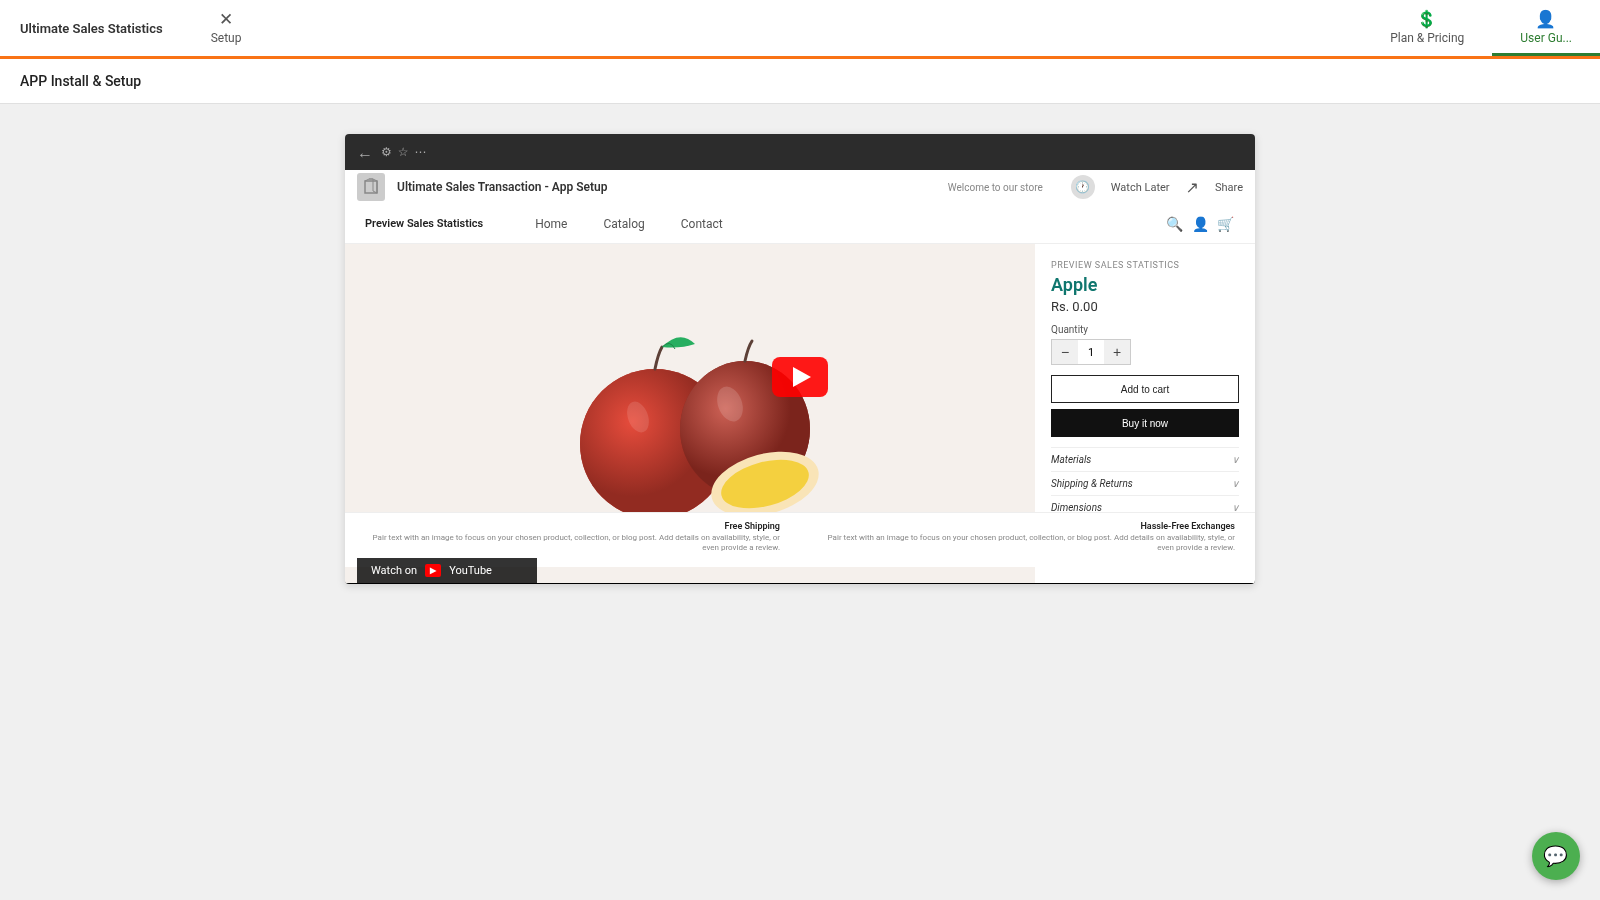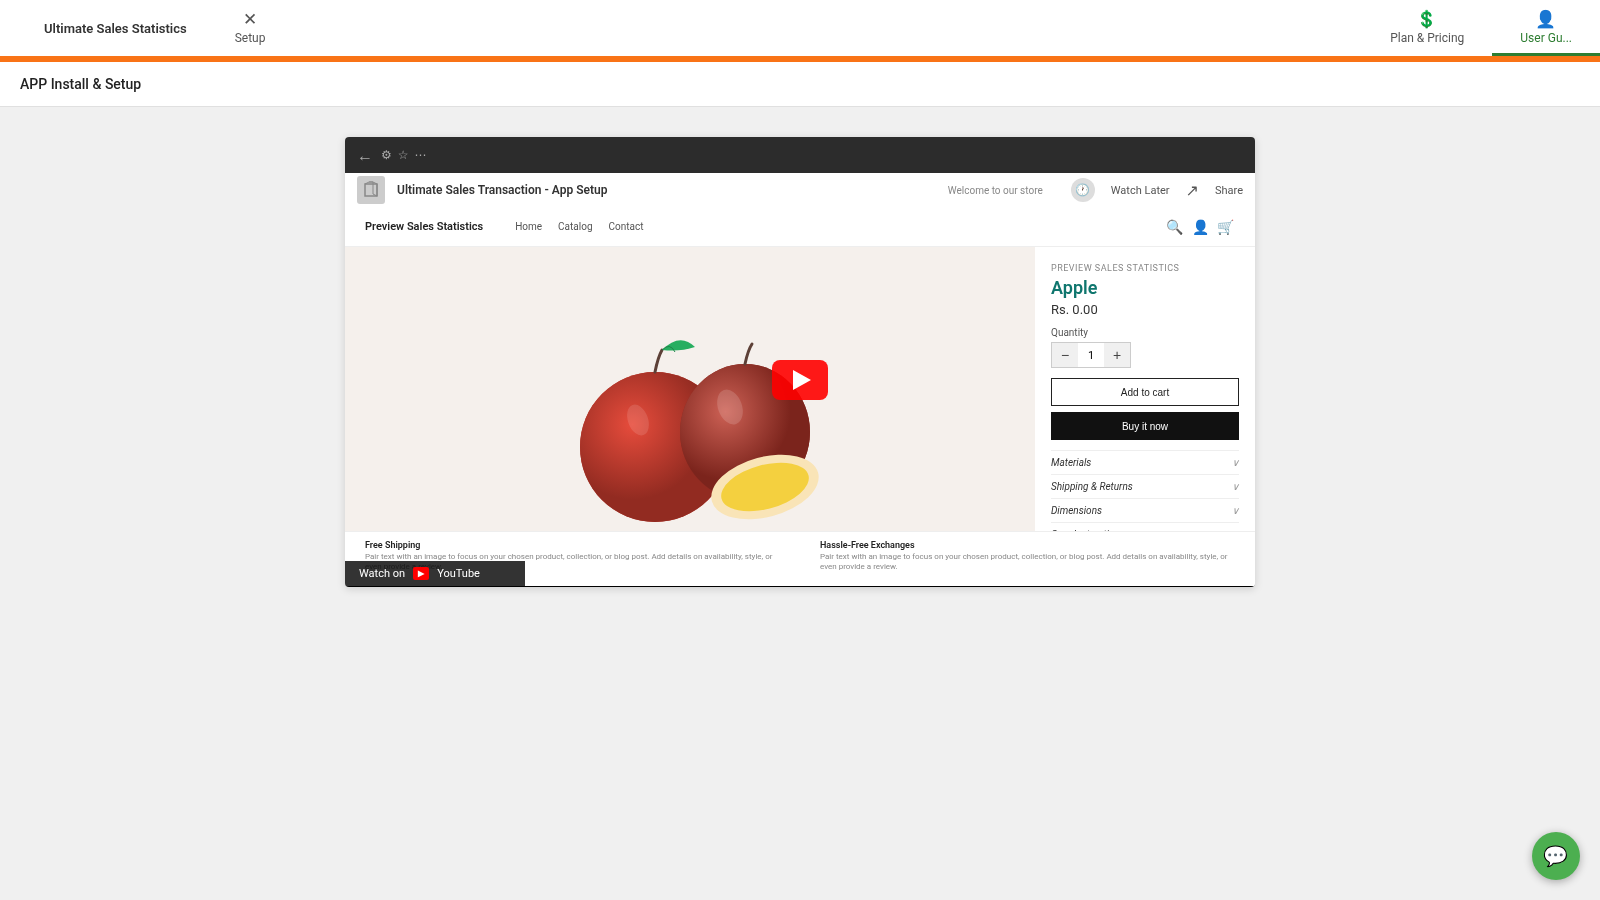--- a/index.html
+++ b/index.html
@@ -145,22 +145,23 @@
       padding: 0 20px;
       gap: 16px;
     }
     .shopify-store-name {
       font-size: 11px;
       font-weight: 600;
       color: #222;
       margin-right: 16px;
     }
     .shopify-nav-link {
-      font-size: 10px;
+      font-size: 12px;
       color: #555;
+      margin-left: 20px;
     }
     .shopify-nav-icons {
       margin-left: auto;
       display: flex;
       gap: 8px;
       font-size: 14px;
       color: #444;
     }
 
     
@@ -266,21 +267,21 @@
     }
     .accordion-arrow {
       font-size: 10px;
       color: #999;
     }
 
     
     .watch-on-yt {
       position: absolute;
       bottom: 0;
-      left: 0;
+      left: 12px;
       background: rgba(0,0,0,0.8);
       color: #fff;
       padding: 6px 14px;
       font-size: 11px;
       display: flex;
       align-items: flex-start;
       gap: 8px;
       width: 180px;
     }
     .yt-red-logo {
@@ -331,22 +332,21 @@
       justify-content: center;
       color: #fff;
       font-size: 20px;
       cursor: pointer;
       box-shadow: 0 2px 8px rgba(0,0,0,0.3);
       z-index: 100;
     }
 
     .top-area {
       background: #fff;
-      border-bottom: 6px solid #f97316;
-      padding-left: 24px;
+      border-bottom: 3px solid #f97316;
     }
 
     .header-row {
       display: flex;
       align-items: stretch;
       height: 56px;
       padding: 0;
     }
 
     .left-nav {
@@ -539,21 +539,21 @@
             <div class="product-accordion-item">
               <span>Care Instructions</span>
               <span class="accordion-arrow">∨</span>
             </div>
             <div class="product-accordion-item">
               <span>↗ Share</span>
             </div>
           </div>
         </div>
 
-        <div style="position:absolute;bottom:0;left:0;right:0;background:#fff;border-top:1px solid #eee;height:55px;display:flex;padding:8px 20px;gap:40px;">
+        <div style="position:absolute;bottom:16px;left:0;right:0;background:#fff;border-top:1px solid #eee;height:55px;display:flex;padding:8px 20px;gap:40px;text-align:right;">
           <div style="flex:1;">
             <div style="font-size:9px;font-weight:600;color:#222;margin-bottom:2px;">Free Shipping</div>
             <div style="font-size:8px;color:#888;line-height:1.3;">Pair text with an image to focus on your chosen product, collection, or blog post. Add details on availability, style, or even provide a review.</div>
           </div>
           <div style="flex:1;">
             <div style="font-size:9px;font-weight:600;color:#222;margin-bottom:2px;">Hassle-Free Exchanges</div>
             <div style="font-size:8px;color:#888;line-height:1.3;">Pair text with an image to focus on your chosen product, collection, or blog post. Add details on availability, style, or even provide a review.</div>
           </div>
         </div>
 

